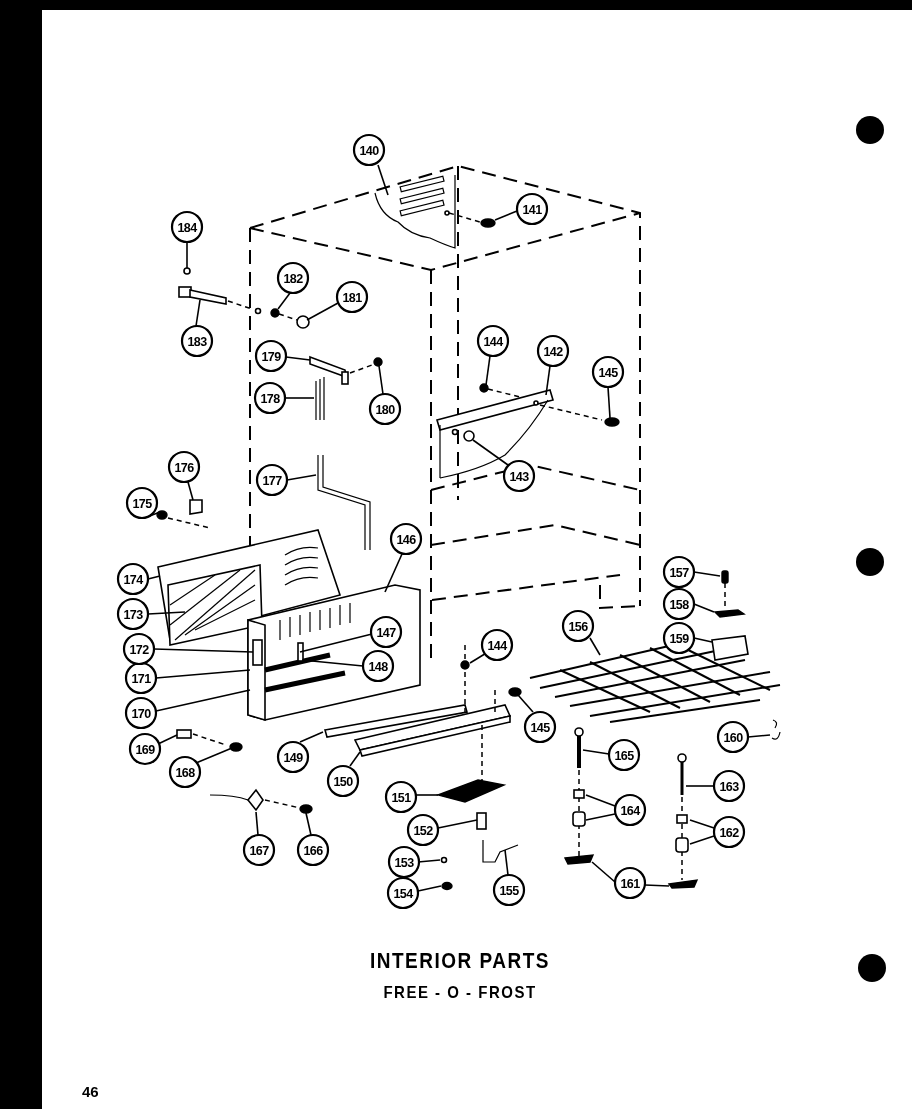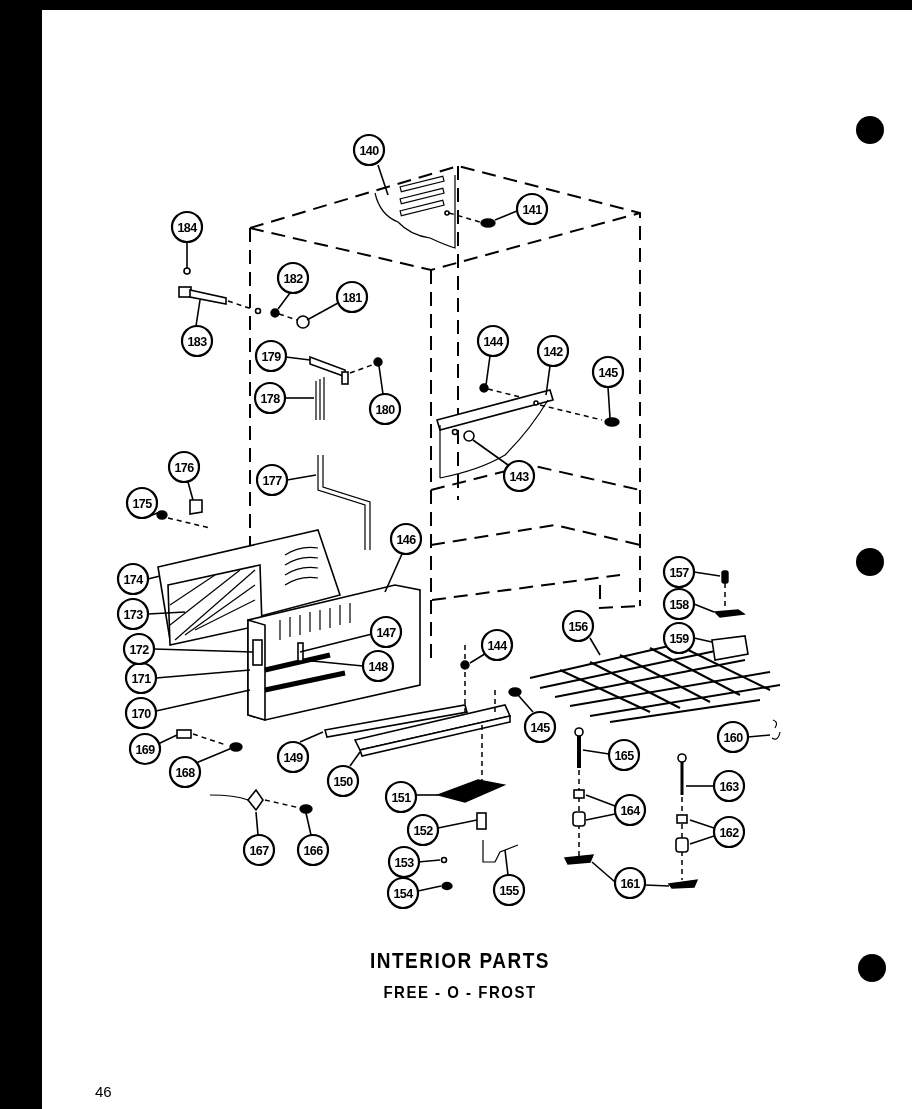--- a/index.html
+++ b/index.html
@@ -24,22 +24,22 @@
       position: absolute; left: 340px; top: 950px; width: 240px; text-align: center;
       font-family: "Liberation Sans", sans-serif; font-weight: bold; font-size: 19px;
       letter-spacing: 1.5px; color: #000; transform: scaleY(1.15);
     }
     #subtitle {
       position: absolute; left: 340px; top: 983px; width: 240px; text-align: center;
       font-family: "Liberation Sans", sans-serif; font-weight: bold; font-size: 15px;
       letter-spacing: 1.5px; color: #000; transform: scaleY(1.1);
     }
     #page-num {
-      position: absolute; left: 95px; top: 1083px;
-      font-family: "Liberation Sans", sans-serif; font-weight: normal; font-size: 15px; color: #000;
+      position: absolute; left: 82px; top: 1083px;
+      font-family: "Liberation Sans", sans-serif; font-weight: bold; font-size: 15px; color: #000;
     }
     .punch { position: absolute; width: 28px; height: 28px; border-radius: 50%; background: #000; }
   </style>
 </head>
 <body>
 
 <div id="sheet"></div>
 
 <svg id="diagram" viewBox="0 0 912 1109">
 

